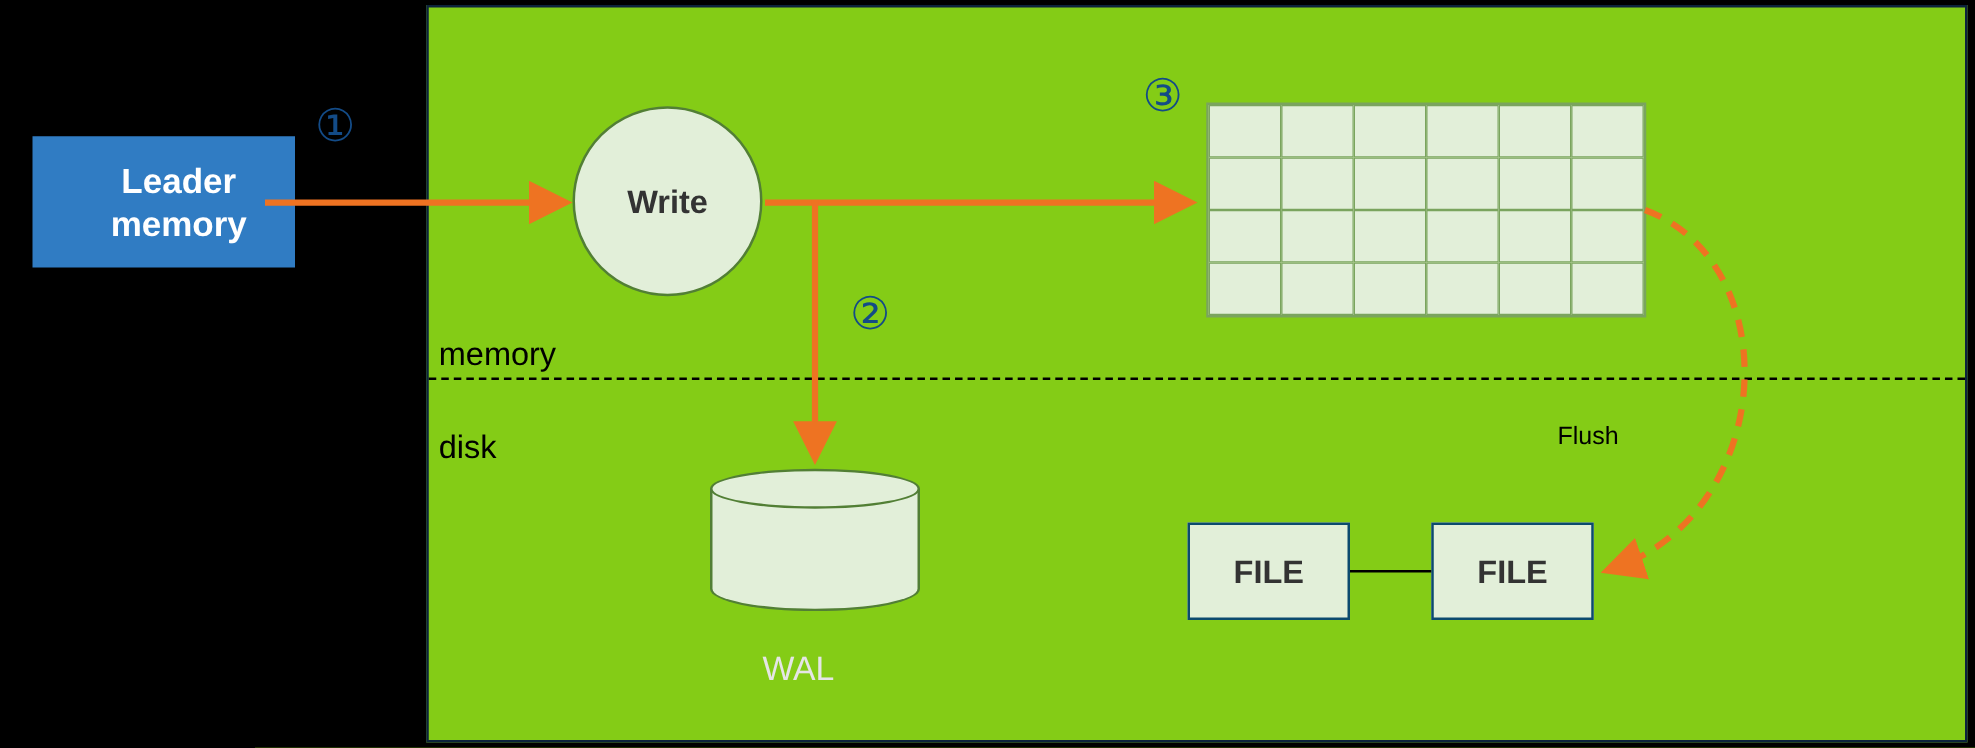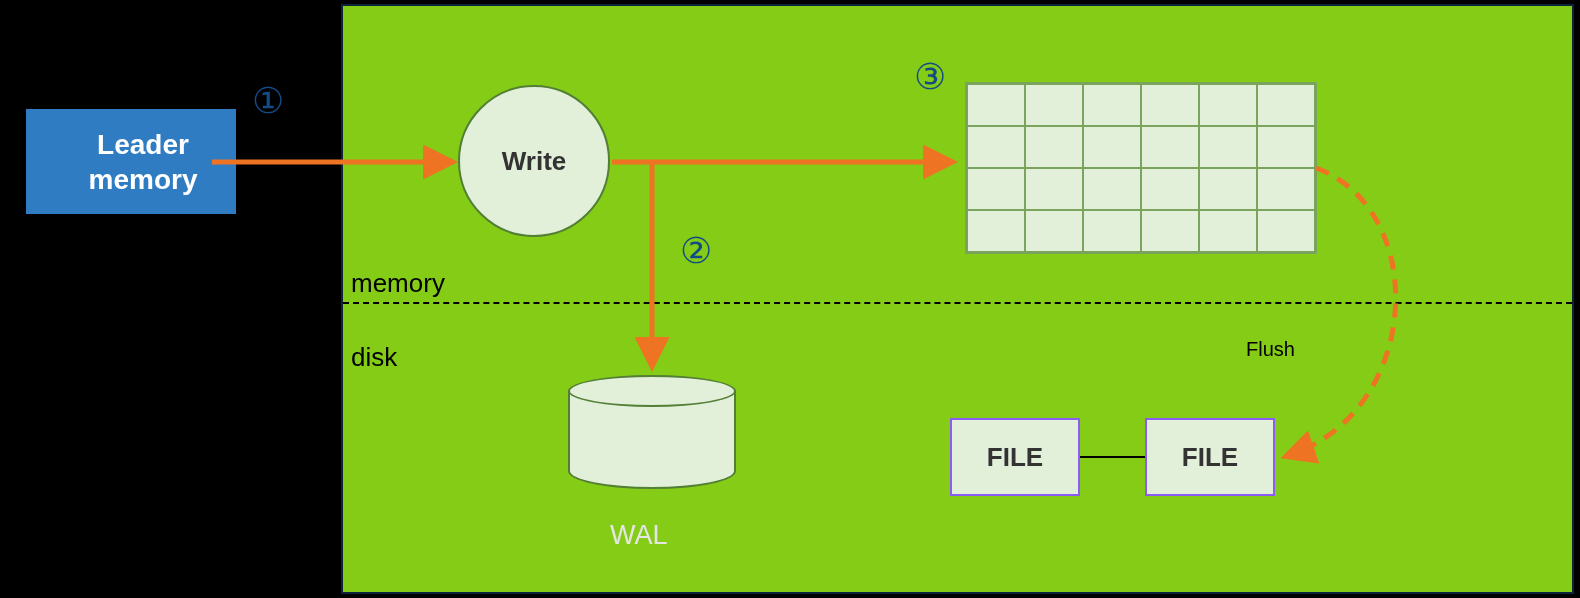--- a/index.html
+++ b/index.html
@@ -122,21 +122,21 @@
     left: 610px;
     top: 520px;
     font-size: 27px;
     color: #e5e5e5;
   }
   .file-box {
     position: absolute;
     width: 130px;
     height: 78px;
     background: #e2efd9;
-    border: 2px solid #8b5cf6;
+    border: 2px solid #0c4a6e;
     box-sizing: border-box;
     display: flex;
     align-items: center;
     justify-content: center;
     font-size: 26px;
     font-weight: 700;
     color: #333;
   }
   #file1 { left: 950px; top: 418px; }
   #file2 { left: 1145px; top: 418px; }

